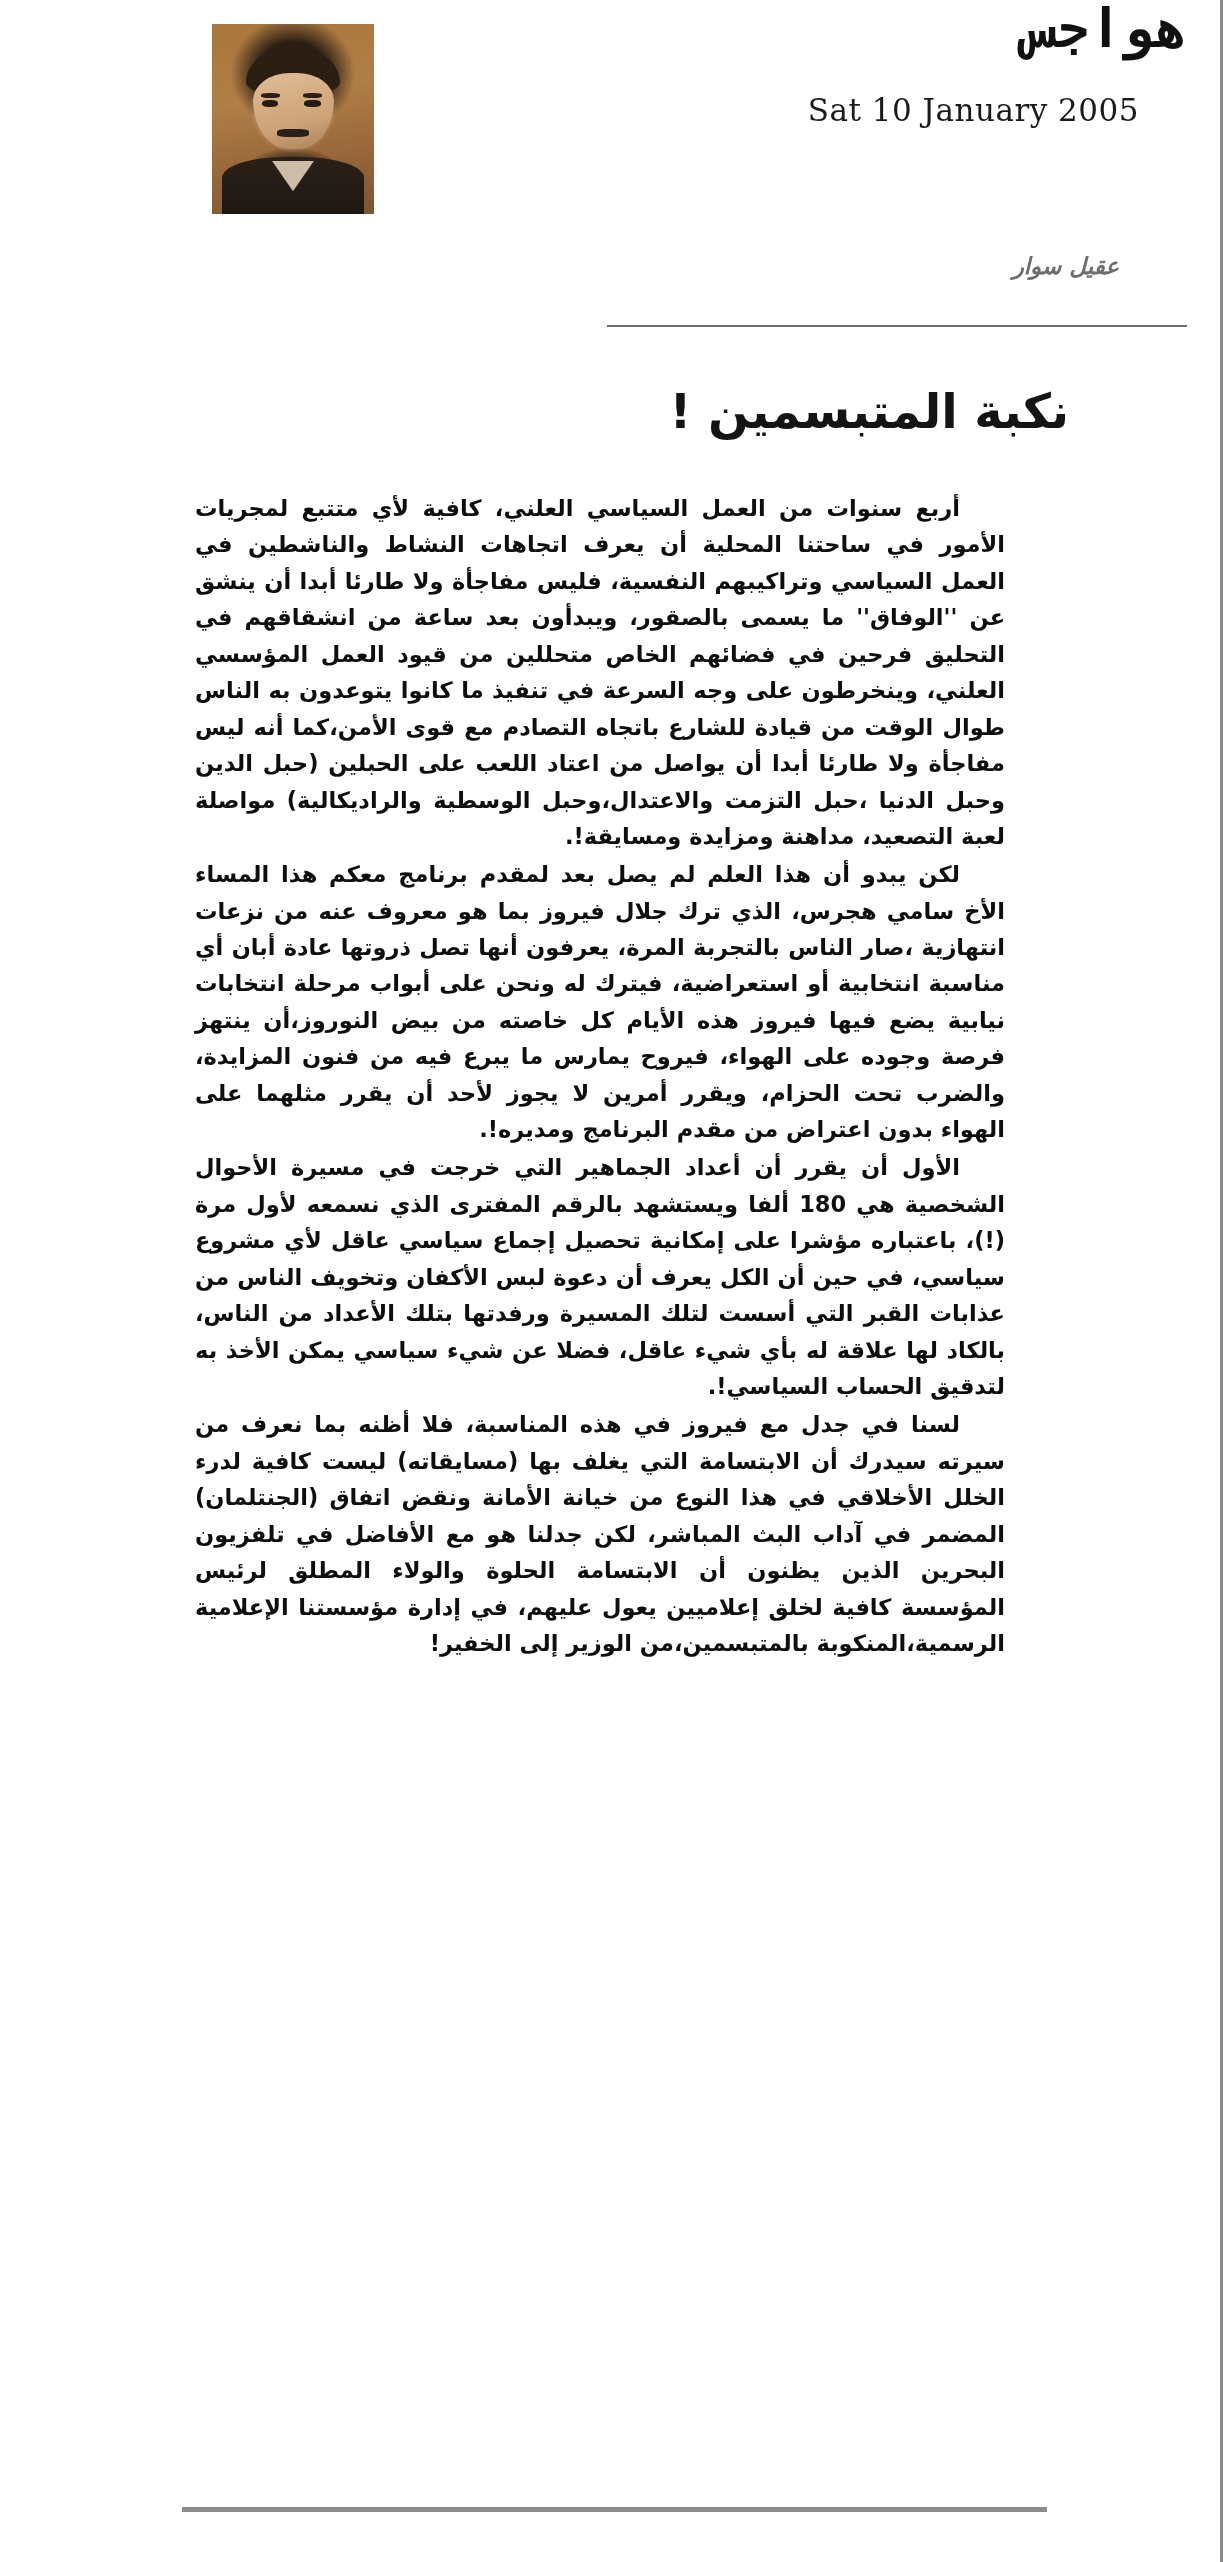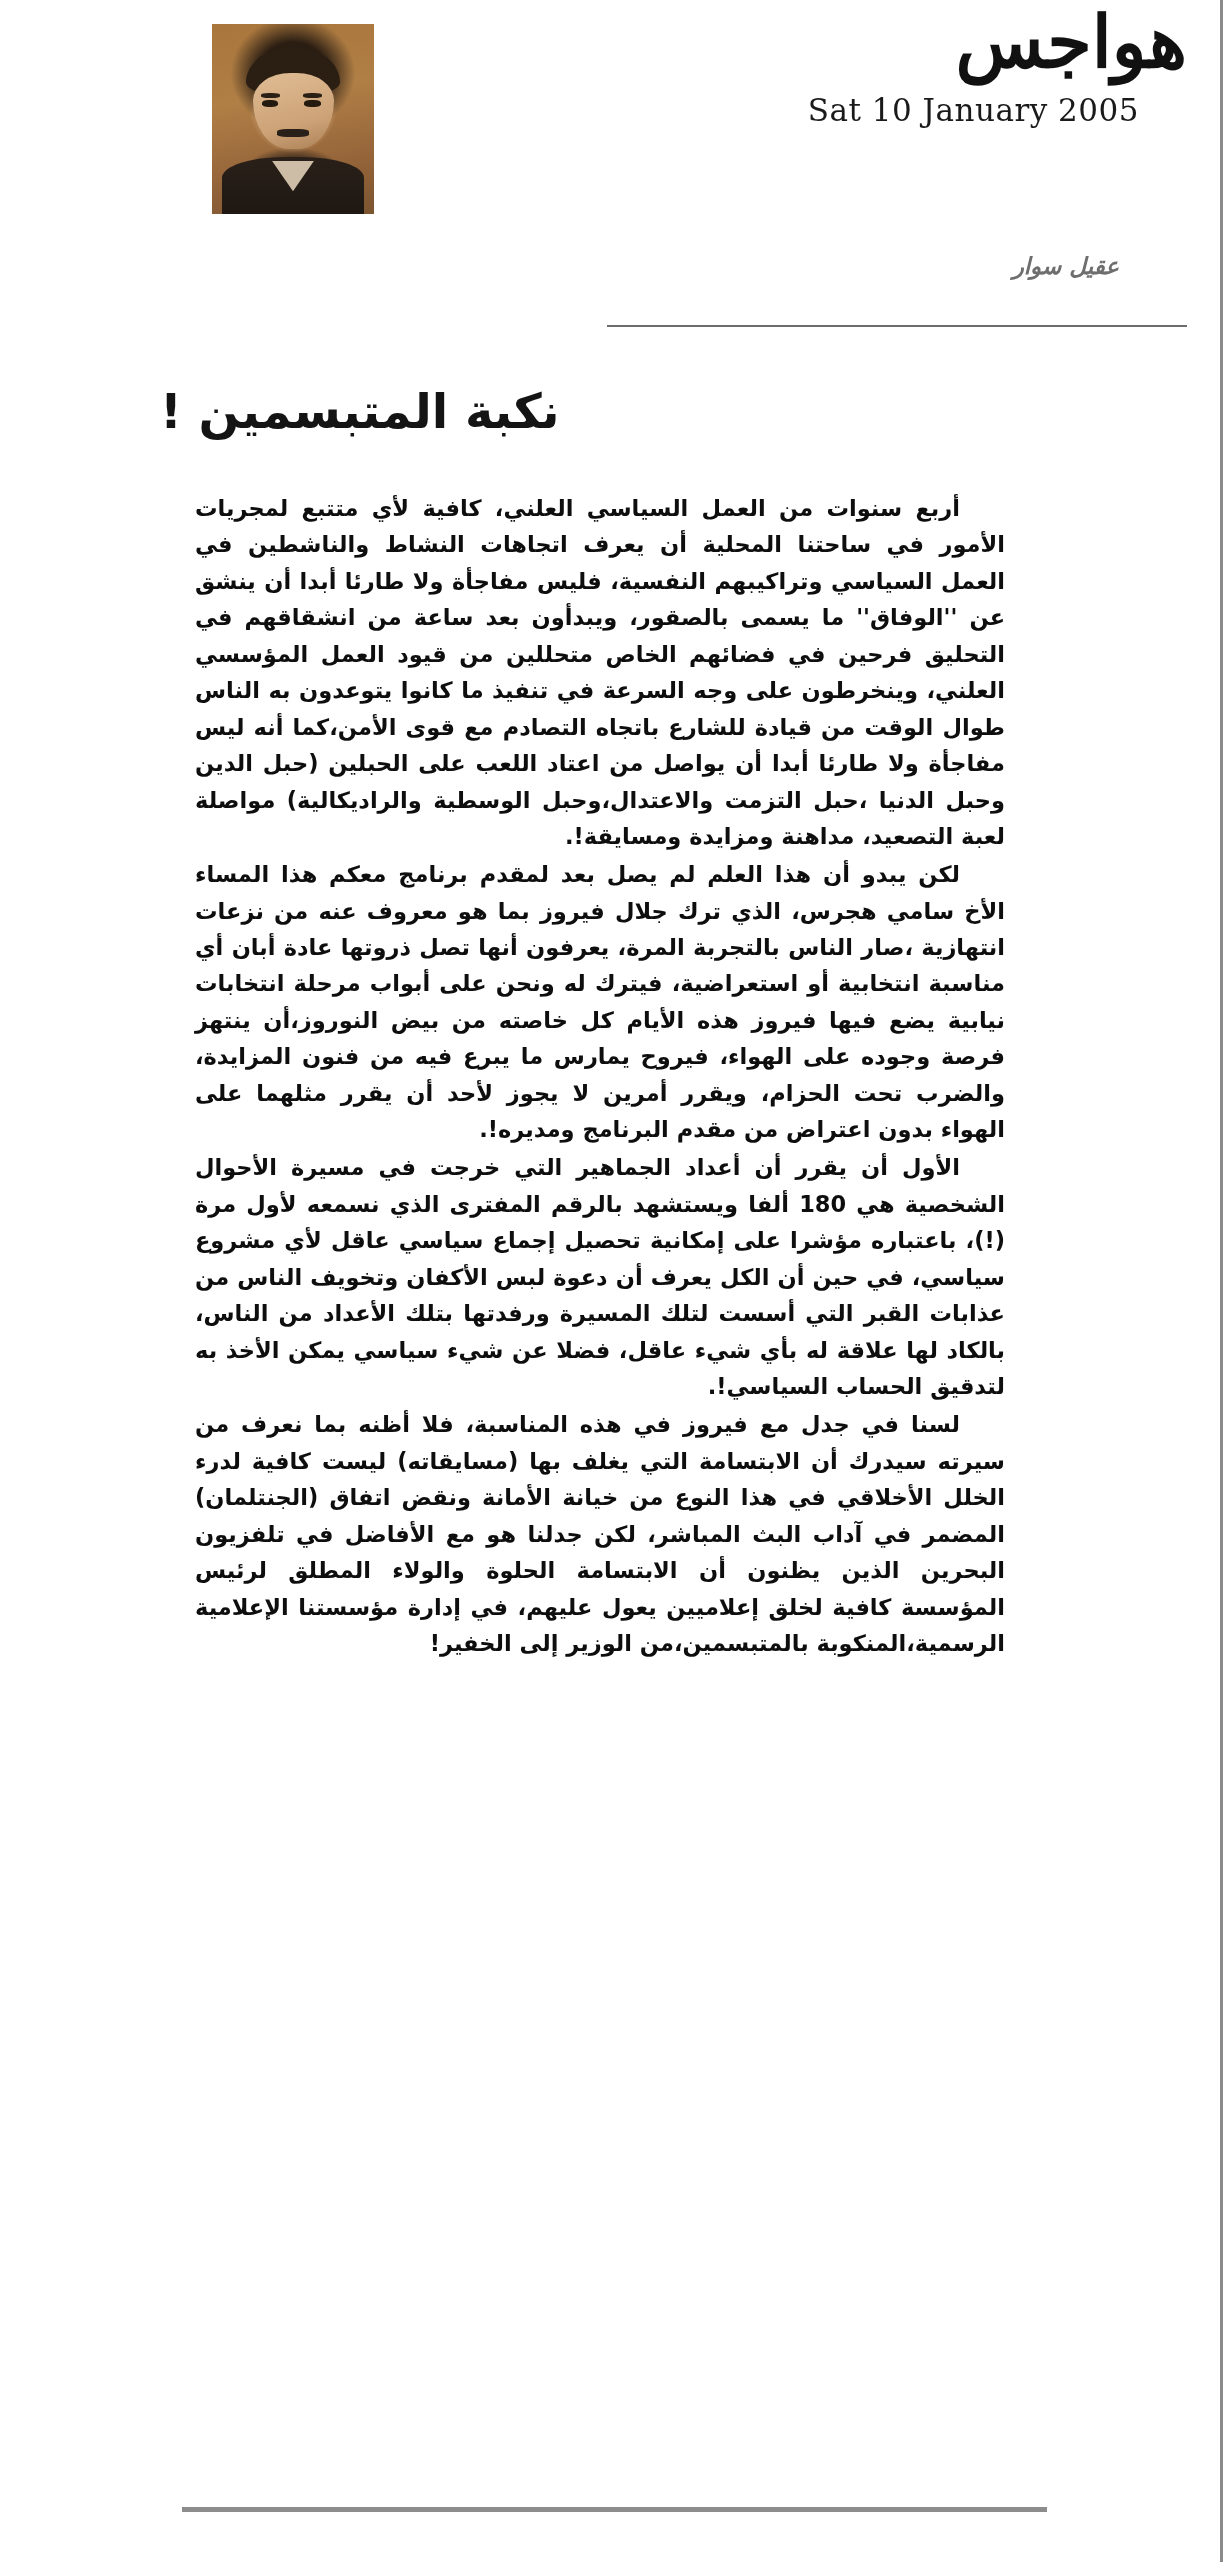--- a/index.html
+++ b/index.html
@@ -40,22 +40,22 @@
     position: absolute;
     top: 0;
     right: 26px;
     left: 26px;
     height: 330px;
   }
   .masthead-title {
     position: absolute;
     top: 6px;
     right: 16px;
-    font-family: Liberation Sans, sans-serif;
-    font-size: 72px;
+    font-family: Liberation Mono, monospace;
+    font-size: 54px;
     font-weight: 700;
     color: #111111;
     letter-spacing: 0px;
     line-height: 1;
   }
   .masthead-date {
     position: absolute;
     top: 92px;
     right: 64px;
     font-family: "DejaVu Serif", "Liberation Serif", serif;
@@ -165,21 +165,21 @@
     transform: rotate(0deg);
     clip-path: polygon(50% 100%, 0 0, 100% 0);
   }
 
   
   .headline {
     position: absolute;
     top: 352px;
     right: 160px;
     left: 160px;
-    text-align: left;
+    text-align: right;
     font-family: "DejaVu Sans", "Liberation Sans", sans-serif;
     font-size: 48px;
     font-weight: 700;
     color: #141414;
     line-height: 1.15;
   }
 
   
   .body-panel {
     position: absolute;

